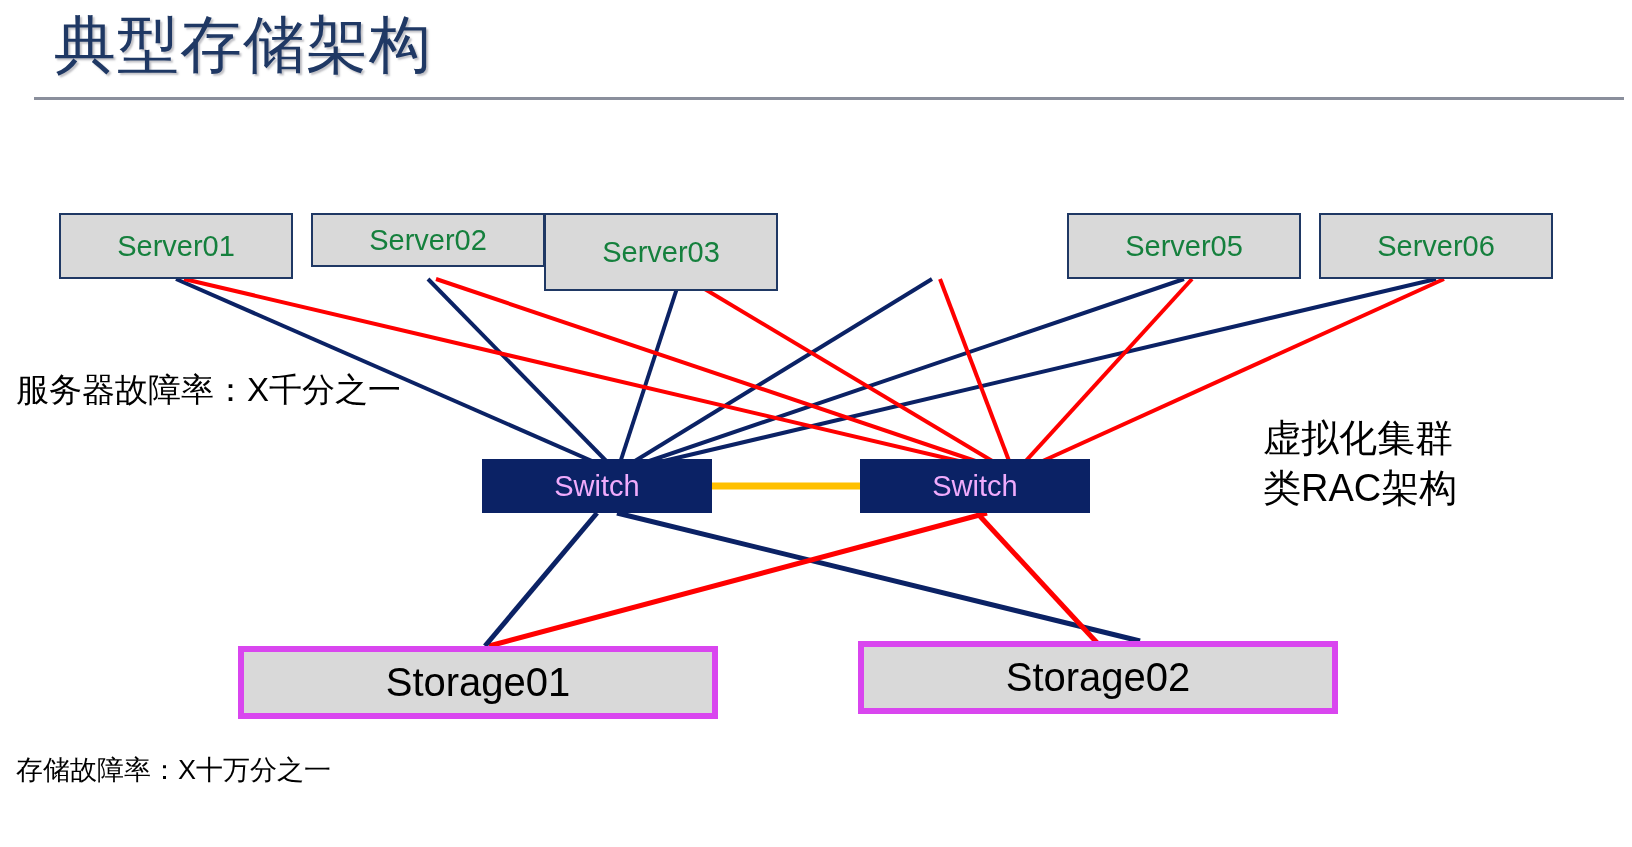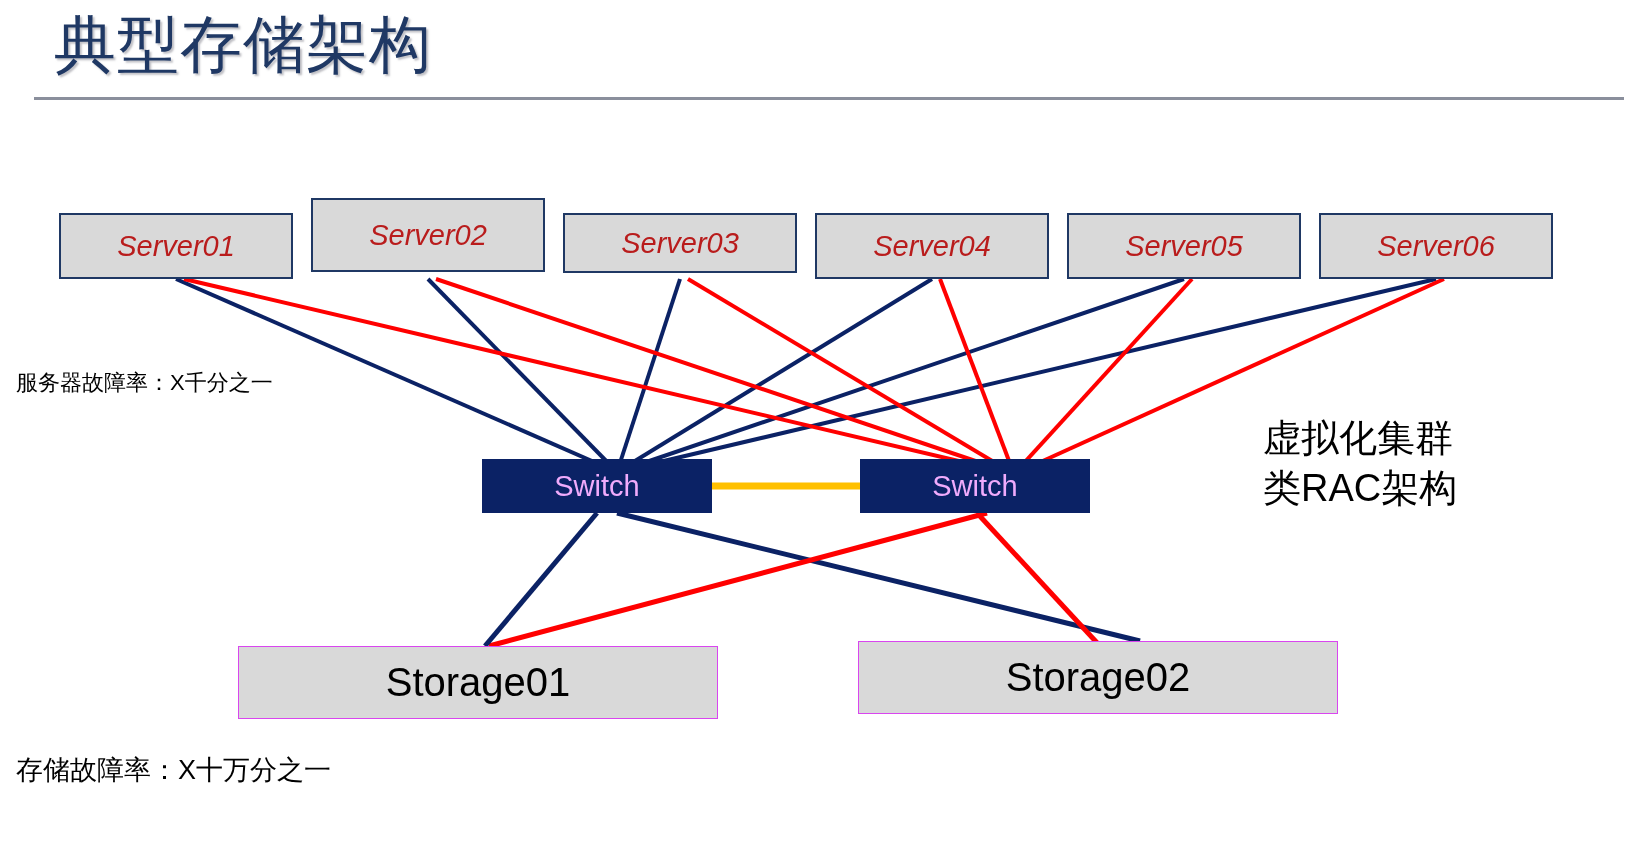--- a/index.html
+++ b/index.html
@@ -58,28 +58,27 @@
     position: absolute;
     box-sizing: border-box;
     display: flex;
     align-items: center;
     justify-content: center;
     text-align: center;
   }
   .node-server {
     background: #D9D9D9;
     border: 2px solid #1F3864;
-    color: #b91c1c;
+    color: #15803d;
     font-size: 29px;
     height: 66px;
-    font-style: italic;
   }
   .node-storage {
     background: #D9D9D9;
-    border: 1px solid #d946ef;
+    border: 6px solid #d946ef;
     color: #000000;
     font-size: 40px;
     height: 73px;
   }
   .node-switch {
     background: #0B2265;
     border: none;
     color: #f0abfc;
     font-size: 29px;
     height: 54px;
@@ -87,21 +86,21 @@
 
   
   .anno {
     position: absolute;
     color: #000000;
     white-space: nowrap;
   }
   #server-fail-rate {
     left: 4px;
     top: 368px;
-    font-size: 22px;
+    font-size: 33px;
   }
   #storage-fail-rate {
     left: 4px;
     top: 752px;
     font-size: 27px;
   }
   #cluster-note {
     left: 1251px;
     top: 413px;
     font-size: 38px;
@@ -137,28 +136,25 @@
         <line x1="975" y1="513" x2="477" y2="646" stroke="#FF0000" stroke-width="5"></line>
         <line x1="585" y1="513" x2="473" y2="646" stroke="#0B2265" stroke-width="5"></line>
         <line x1="965" y1="513" x2="1088" y2="646" stroke="#FF0000" stroke-width="5"></line>
         <line x1="700" y1="486" x2="848" y2="486" stroke="#FFC000" stroke-width="7"></line>
       </g>
   </svg>
 
   <div class="node node-server" style="left: 47px; top: 213px; width: 234px; height: 66px;">
     <span>Server01</span>
   </div>
-  <div class="node node-server" style="left: 299px; top: 198px; width: 234px; height: 74px; align-items: center;">
+  <div class="node node-server" style="left: 299px; top: 213px; width: 234px; height: 54px; align-items: center;">
     <span>Server02</span>
   </div>
-  <div class="node node-server" style="left: 551px; top: 213px; width: 234px; height: 60px;">
+  <div class="node node-server" style="left: 532px; top: 213px; width: 234px; height: 78px;">
     <span>Server03</span>
-  </div>
-  <div class="node node-server" style="left: 803px; top: 213px; width: 234px; height: 66px;">
-    <span>Server04</span>
   </div>
   <div class="node node-server" style="left: 1055px; top: 213px; width: 234px; height: 66px;">
     <span>Server05</span>
   </div>
   <div class="node node-server" style="left: 1307px; top: 213px; width: 234px; height: 66px;">
     <span>Server06</span>
   </div>
 
   <div class="node node-switch" style="left: 470px; top: 459px; width: 230px; height: 54px;">
     <span>Switch</span>

